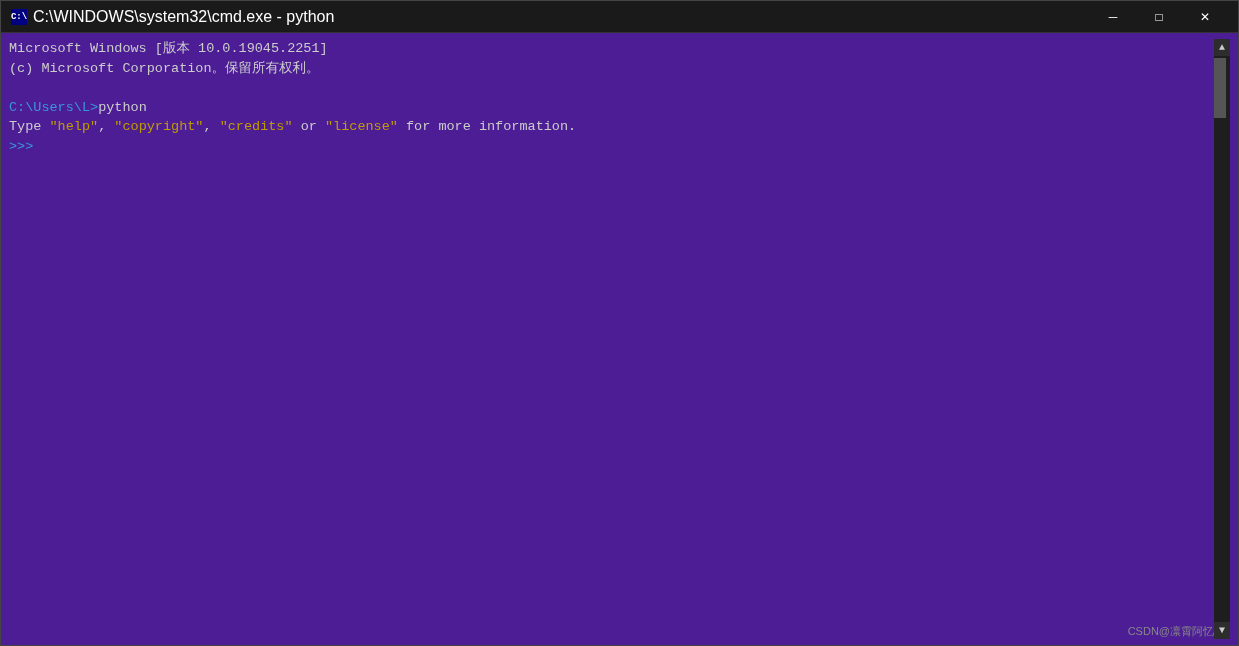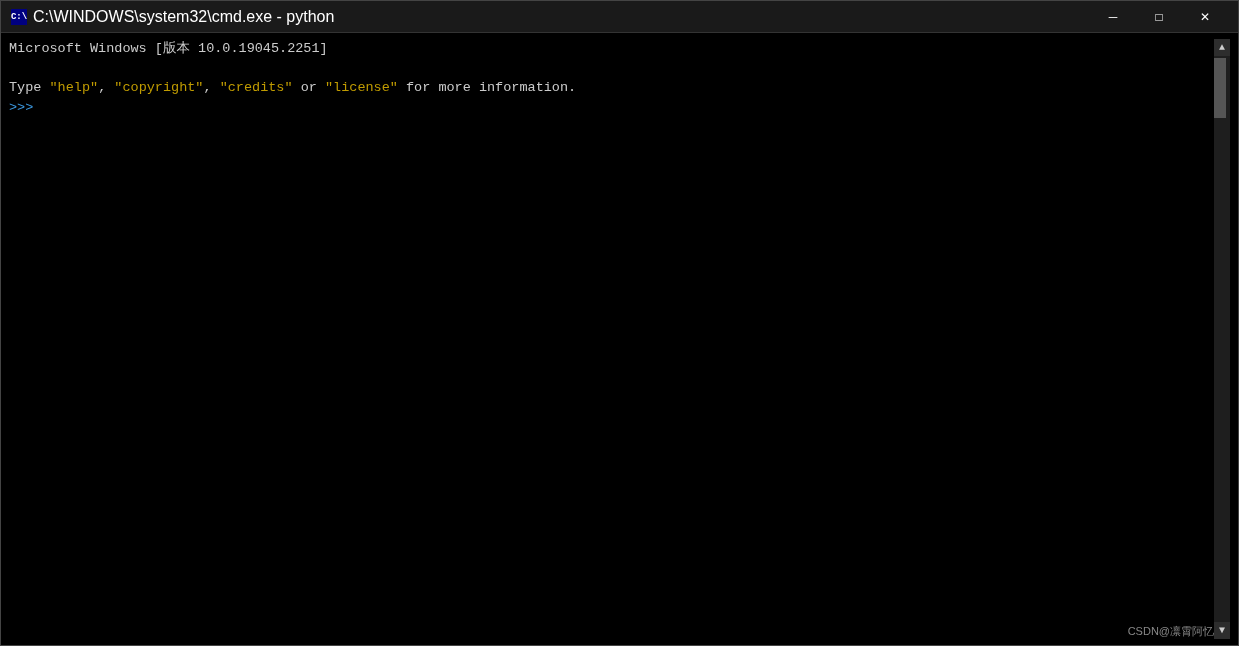--- a/index.html
+++ b/index.html
@@ -55,21 +55,21 @@
       color: #fff;
       font-size: 12px;
       cursor: pointer;
       background: transparent;
       border: none;
       font-family: 'Segoe UI', Arial, sans-serif;
     }
 
     .terminal-body {
       flex: 1;
-      background: #000000;
+      background: #4c1d95;
       padding: 6px 8px;
       overflow: hidden;
       position: relative;
       display: flex;
     }
 
     .terminal-content {
       flex: 1;
       overflow: hidden;
       font-size: 13.5px;
@@ -160,23 +160,25 @@
       <button class="titlebar-btn">□</button>
       <button class="titlebar-btn close">✕</button>
     </div>
   </div>
 
   <div class="terminal-body">
     <div class="terminal-content">
 
       <span class="line line-white">Microsoft Windows [版本 10.0.19045.2251]</span>
 
+      <span class="line line-white">(c) Microsoft Corporation。保留所有权利。</span>
 
       <span class="line">&nbsp;</span>
 
+      <span class="line"><span style="color:#3a96dd;">C:\Users\L&gt;</span><span style="color:#cccccc;">python</span></span>
 
 
       <span class="line"><span style="color:#cccccc;">Type </span><span style="color:#c19c00;">"help"</span><span style="color:#cccccc;">, </span><span style="color:#c19c00;">"copyright"</span><span style="color:#cccccc;">, </span><span style="color:#c19c00;">"credits"</span><span style="color:#cccccc;"> or </span><span style="color:#c19c00;">"license"</span><span style="color:#cccccc;"> for more information.</span></span>
 
       <span class="line"><span style="color:#3a96dd;">&gt;&gt;&gt; </span></span>
     </div>
 
     <div class="scrollbar">
       <div class="scrollbar-arrow">▲</div>
       <div class="scrollbar-track">

